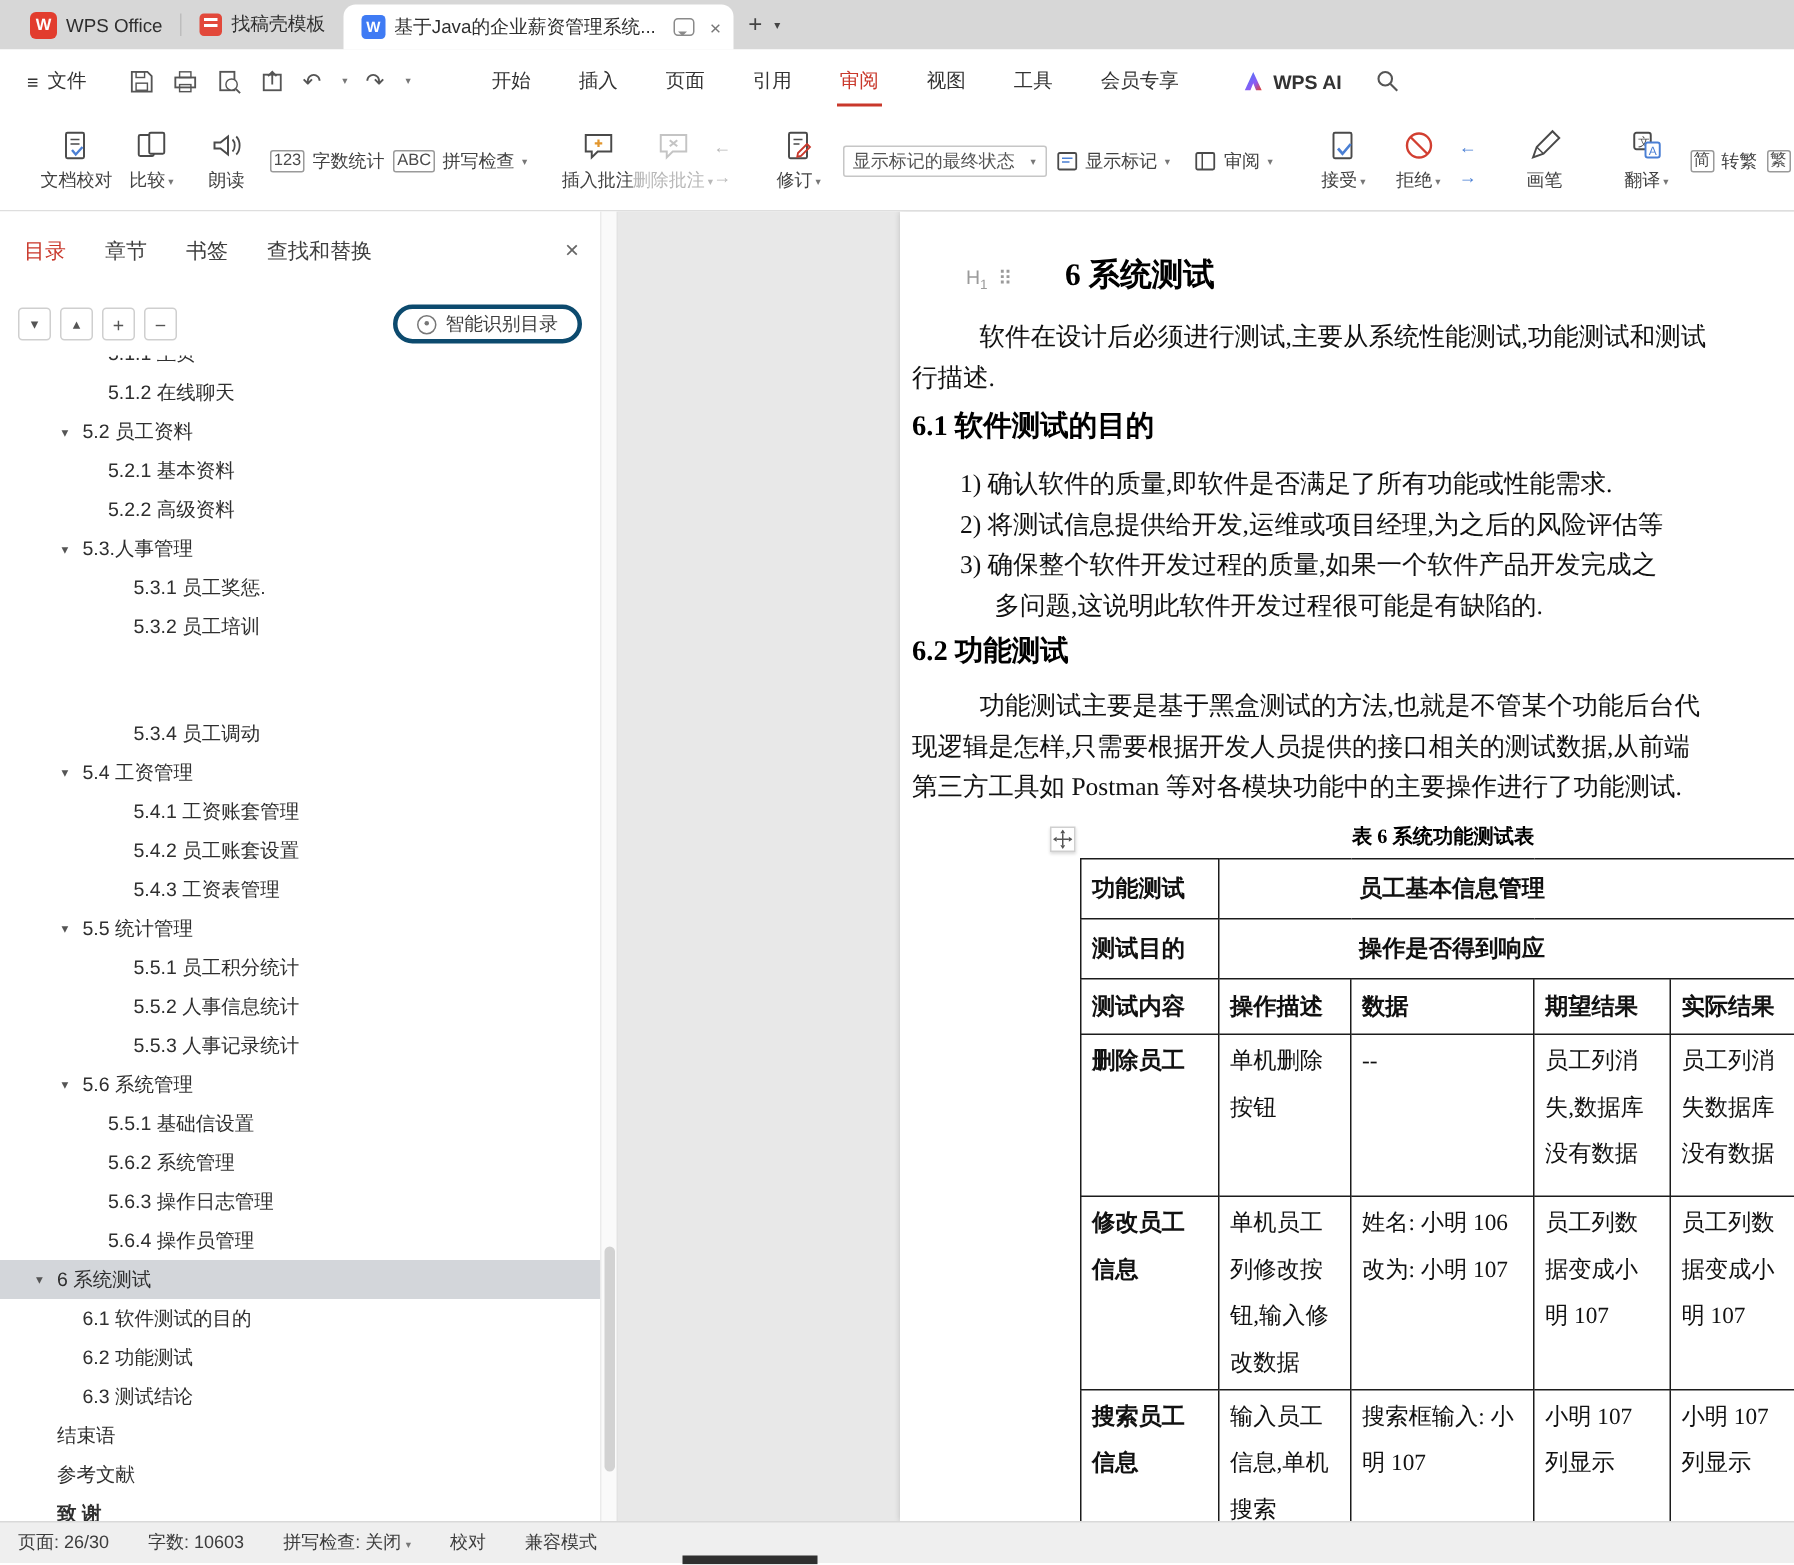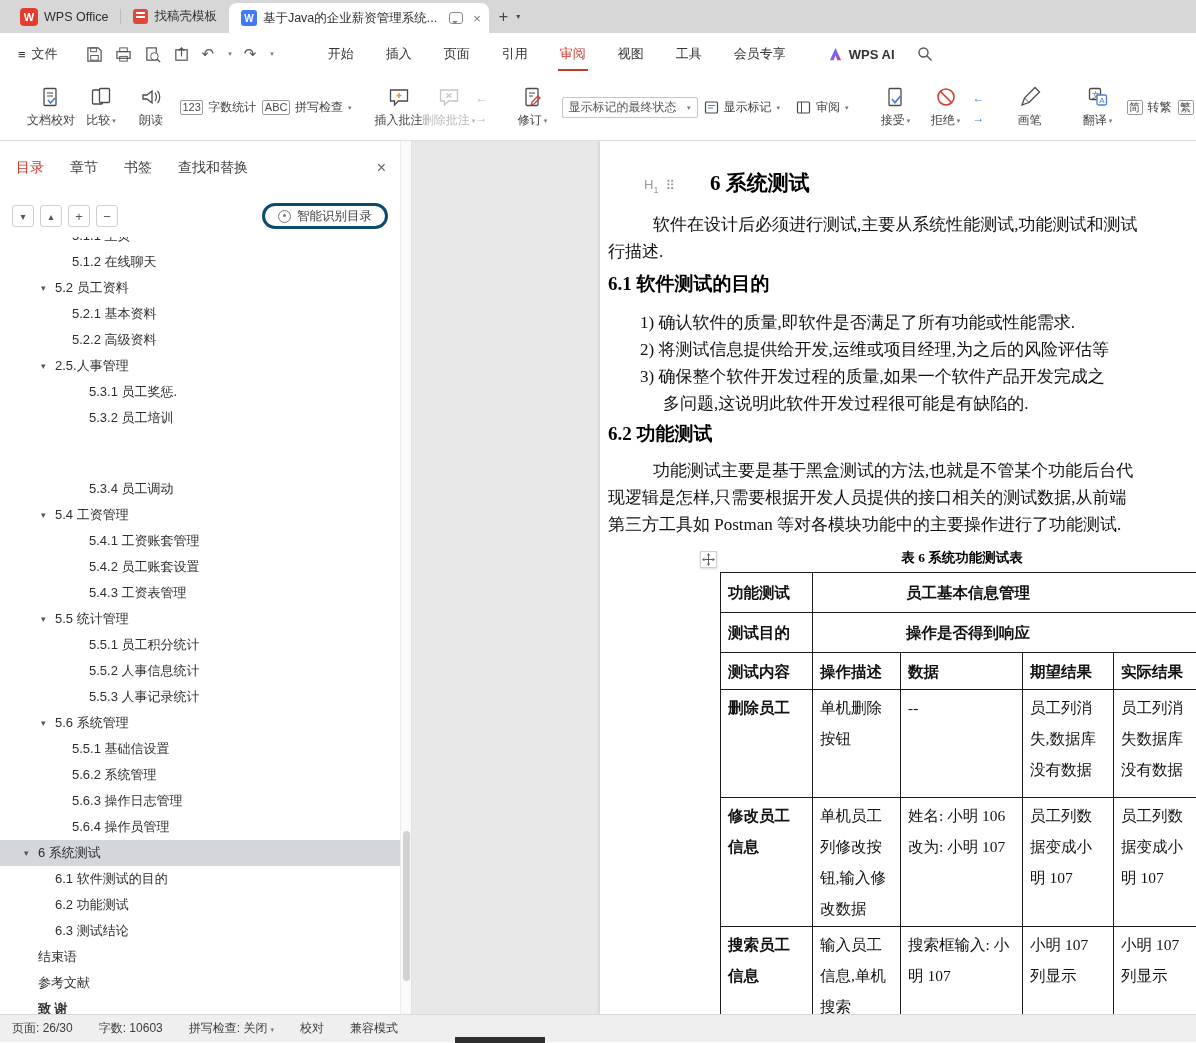--- a/index.html
+++ b/index.html
@@ -389,21 +389,21 @@
           <span class="oicon"></span>
           <span>智能识别目录</span>
         </span>
       </div>
       <div class="toclist">
           <div class="toc-row partial" style="padding-left: 72px;"><span>5.1.1 主页</span></div>
           <div class="toc-row" style="padding-left: 72px;"><span>5.1.2 在线聊天</span></div>
           <div class="toc-row" style="padding-left: 55px;"><span class="toc-arrow" style="left: 41px;">▾</span><span>5.2 员工资料</span></div>
           <div class="toc-row" style="padding-left: 72px;"><span>5.2.1 基本资料</span></div>
           <div class="toc-row" style="padding-left: 72px;"><span>5.2.2 高级资料</span></div>
-          <div class="toc-row" style="padding-left: 55px;"><span class="toc-arrow" style="left: 41px;">▾</span><span>2.5.人事管理</span></div>
+          <div class="toc-row" style="padding-left: 55px;"><span class="toc-arrow" style="left: 41px;">▾</span><span>5.3.人事管理</span></div>
           <div class="toc-row" style="padding-left: 89px;"><span>5.3.1 员工奖惩.</span></div>
           <div class="toc-row" style="padding-left: 89px;"><span>5.3.2 员工培训</span></div>
           <div class="toc-row" style="padding-left: 89px; margin-top: 45px;"><span>5.3.4 员工调动</span></div>
           <div class="toc-row" style="padding-left: 55px;"><span class="toc-arrow" style="left: 41px;">▾</span><span>5.4 工资管理</span></div>
           <div class="toc-row" style="padding-left: 89px;"><span>5.4.1 工资账套管理</span></div>
           <div class="toc-row" style="padding-left: 89px;"><span>5.4.2 员工账套设置</span></div>
           <div class="toc-row" style="padding-left: 89px;"><span>5.4.3 工资表管理</span></div>
           <div class="toc-row" style="padding-left: 55px;"><span class="toc-arrow" style="left: 41px;">▾</span><span>5.5 统计管理</span></div>
           <div class="toc-row" style="padding-left: 89px;"><span>5.5.1 员工积分统计</span></div>
           <div class="toc-row" style="padding-left: 89px;"><span>5.5.2 人事信息统计</span></div>

